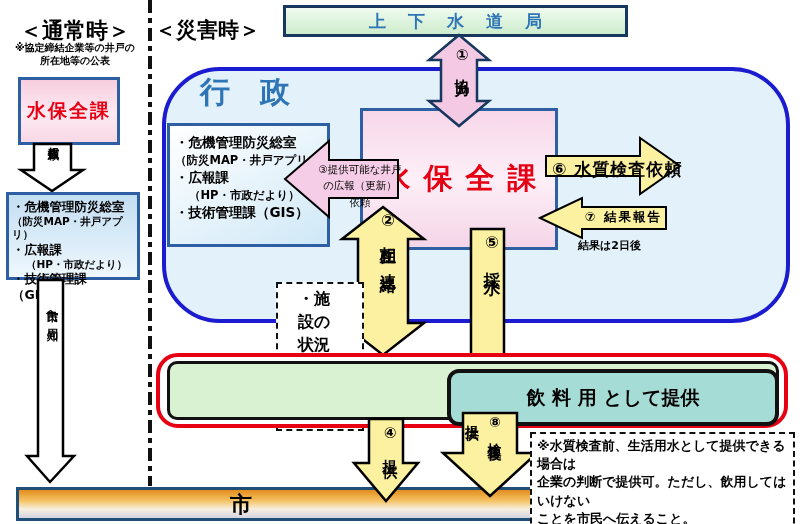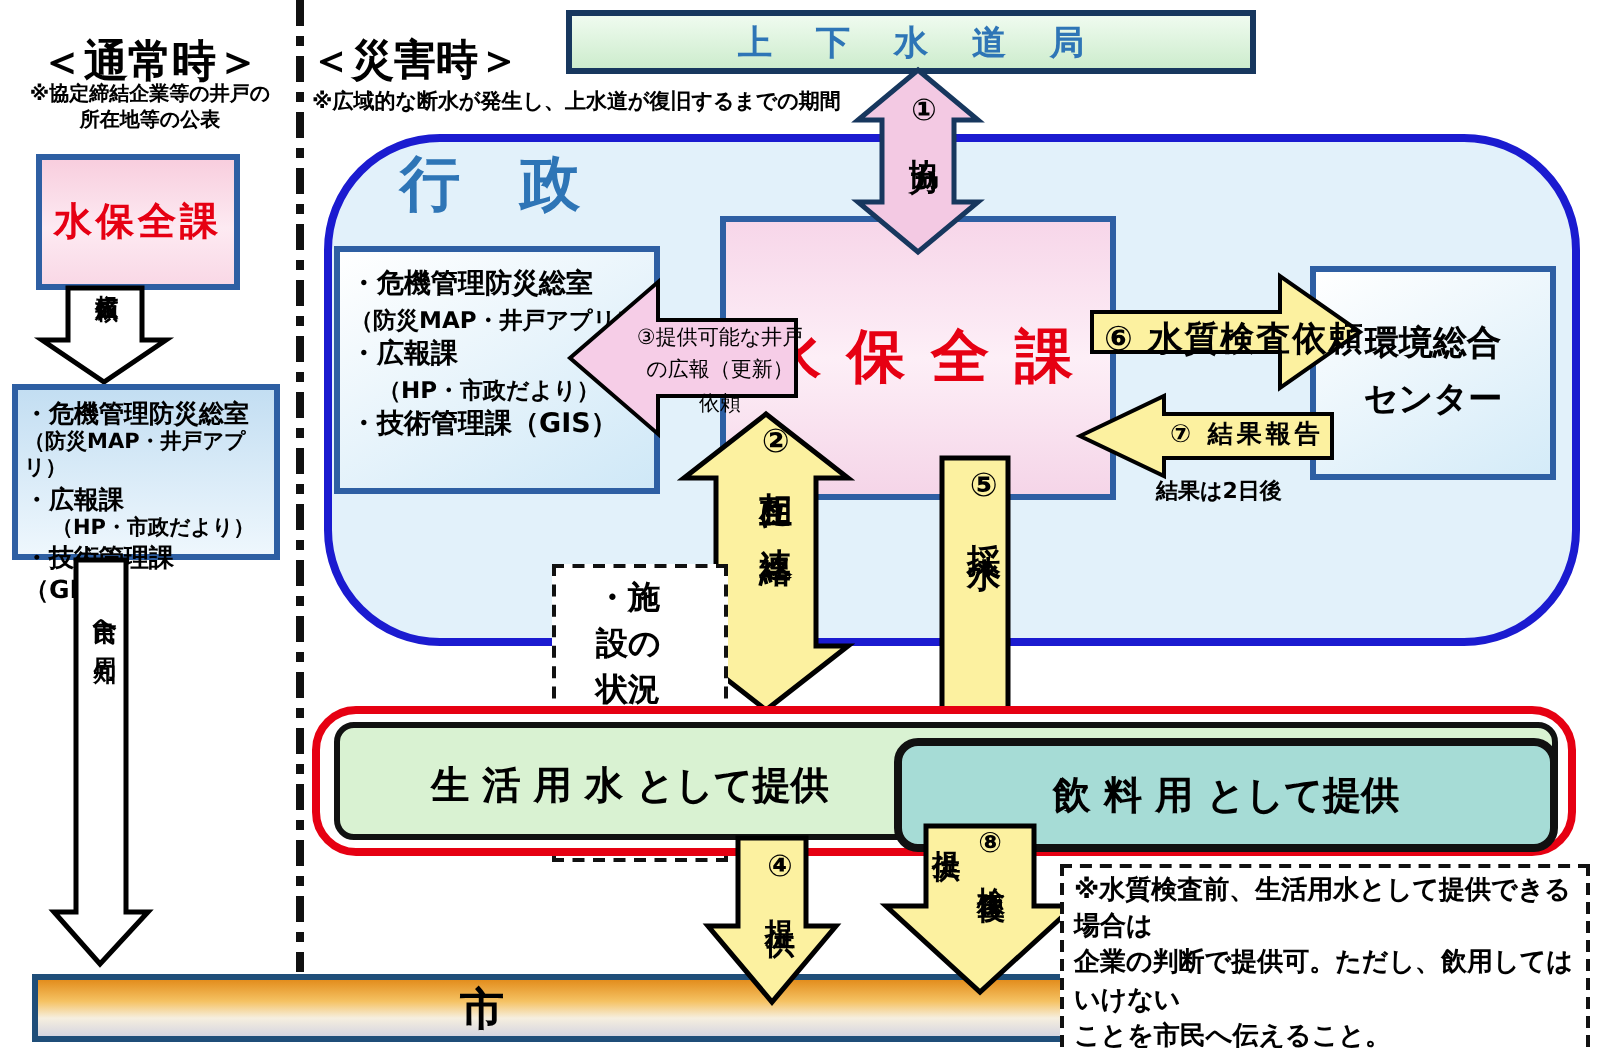--- a/index.html
+++ b/index.html
@@ -100,37 +100,34 @@
     <div class="org-small org-ind">（HP・市政だより）</div>
     <div class="org-big">・技術管理課（GIS）</div>
   </div>
 
   <svg class="abs" style="left:25px;top:280px" width="51" height="204" viewBox="0 0 51 204">
     <path d="M13,0 H38 V176 H49 L25,202 L2,176 H13 Z" fill="#ffffff" stroke="#000" stroke-width="2.5"></path>
   </svg>
   <div class="vlabel" style="left:43px;top:300px;font-size:11.5px;letter-spacing:2px;">市民へ周知</div>
 
   <div class="abs d-title">＜災害時＞</div>
-  <div class="abs d-note">※広域的な断水が発生し、上水道が復旧するまでの期間</div>
   <div class="abs bureau">上下水道局</div>
 
   <div class="abs gov"></div>
   <div class="abs gov-label">行　政</div>
 
   <div class="abs d-org">
     <div class="org-big">・危機管理防災総室</div>
     <div class="org-small">（防災MAP・井戸アプリ）</div>
     <div class="org-big">・広報課</div>
     <div class="org-small org-ind">（HP・市政だより）</div>
     <div class="org-big">・技術管理課（GIS）</div>
   </div>
 
   <div class="abs d-dept">水保全課</div>
-  <div class="abs env pre">環境総合
-センター</div>
 
   <svg class="abs" style="left:426px;top:33px" width="66" height="95" viewBox="0 0 66 95">
     <path d="M33,2 L63,27 H51 V68 H63 L33,93 L3,68 H15 V27 H3 Z" fill="#f3c9e3" stroke="#17375e" stroke-width="2.5"></path>
   </svg>
   <div class="vlabel" style="left:450px;top:46px;font-size:15px;letter-spacing:3px;">①協力</div>
 
   <svg class="abs" style="left:283px;top:139px" width="117" height="80" viewBox="0 0 117 80">
     <path d="M2,40 L46,2 V21 H115 V59 H46 V78 Z" fill="#f6cde7" stroke="#000" stroke-width="2"></path>
   </svg>
   <div class="abs lbl3 pre">③提供可能な井戸
@@ -155,21 +152,20 @@
   <svg class="abs" style="left:455px;top:228px" width="65" height="169" viewBox="0 0 65 169">
     <path d="M16,1 H49 V133 H62 L32,167 L2,133 H16 Z" fill="#fcf1a0" stroke="#000" stroke-width="2.5"></path>
   </svg>
   <div class="vlabel" style="left:478px;top:233px;font-size:16.5px;letter-spacing:7px;">⑤採水へ</div>
 
   <div class="abs note-dash note-a pre">・施設の状況
 ・水の状態</div>
 
   <div class="abs company"></div>
   <div class="abs domestic"></div>
-  <div class="abs domestic-label">生 活 用 水 として提供</div>
   <div class="abs drinking">飲 料 用 として提供</div>
 
   <div class="abs bar"></div>
   <div class="abs bar-l">市</div>
   <div class="abs bar-r">民</div>
 
   <svg class="abs" style="left:352px;top:418px" width="68" height="85" viewBox="0 0 68 85">
     <path d="M17,1 H51 V45 H66 L34,83 L2,45 H17 Z" fill="#fcf1a0" stroke="#000" stroke-width="2.5"></path>
   </svg>
   <div class="vlabel" style="left:378px;top:424px;font-size:15px;letter-spacing:5px;">④提供</div>

